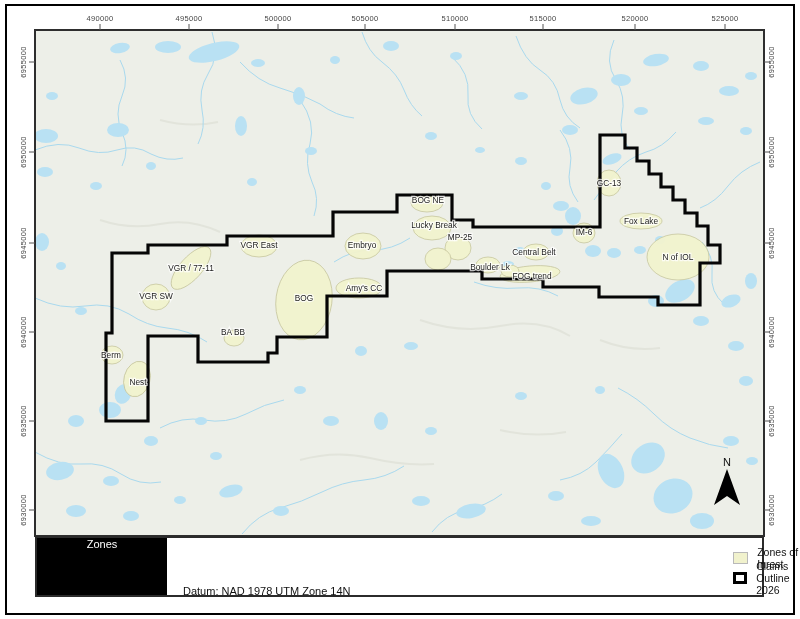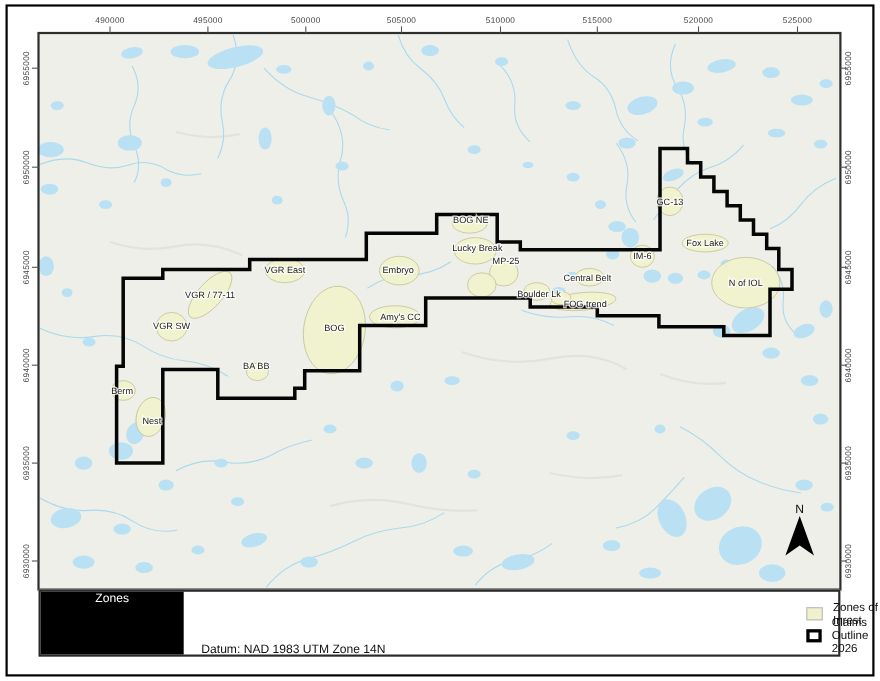--- a/index.html
+++ b/index.html
@@ -250,21 +250,21 @@
         <text x="774" y="510" text-anchor="middle" font-size="7.5" fill="#444444" letter-spacing="0.3" transform="rotate(-90 774 510)">6930000</text>
       </g>
   </svg>
 
   <div class="footer">
     <div class="zones-box">
       <span>Zones</span>
     </div>
     <div class="legend-area">
       <div class="datum-block">
-        <div>Datum: NAD 1983 UTM Zone 14N</div>
+        <div>Datum: NAD 1978 UTM Zone 14N</div>
         
       </div>
       <div class="legend-items" id="legend-items">
           <div class="legend-row">
             <div class="swatch swatch-zone"></div>
             <span class="legend-label">Zones of Inrest</span>
           </div>
           <div class="legend-row">
             <div class="swatch swatch-claims"></div>
             <span class="legend-label">Claims Outline 2026</span>

